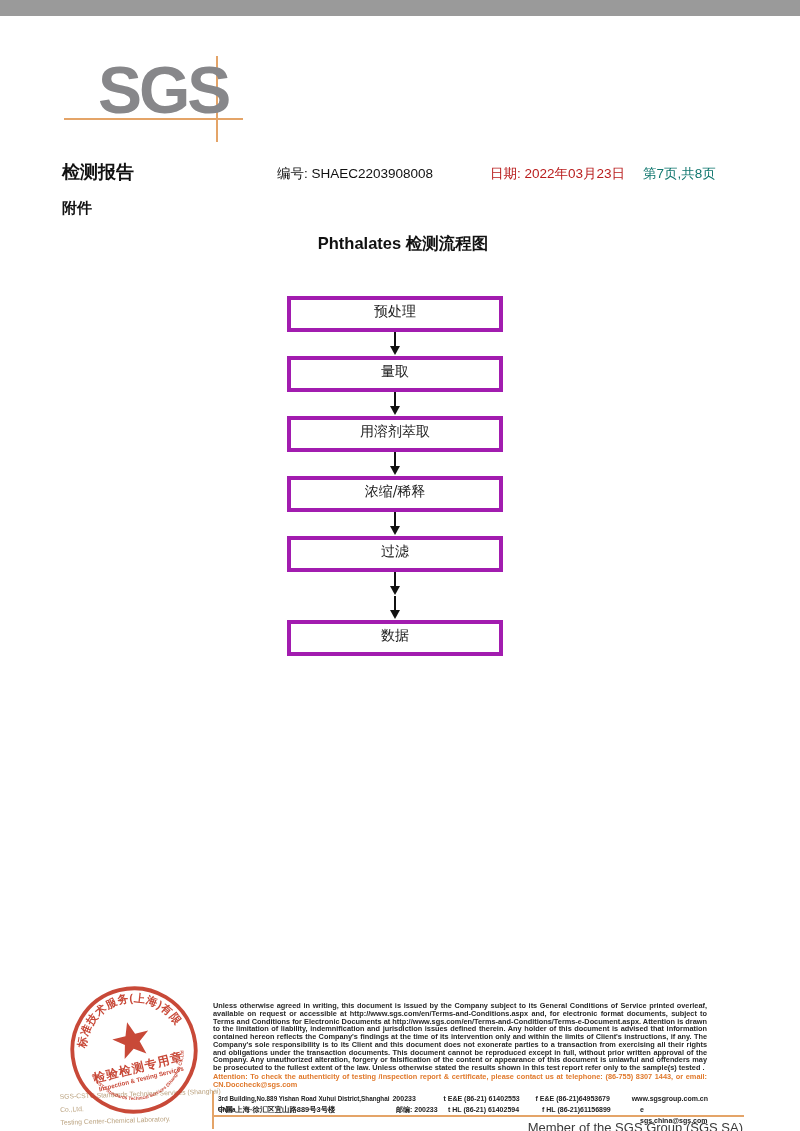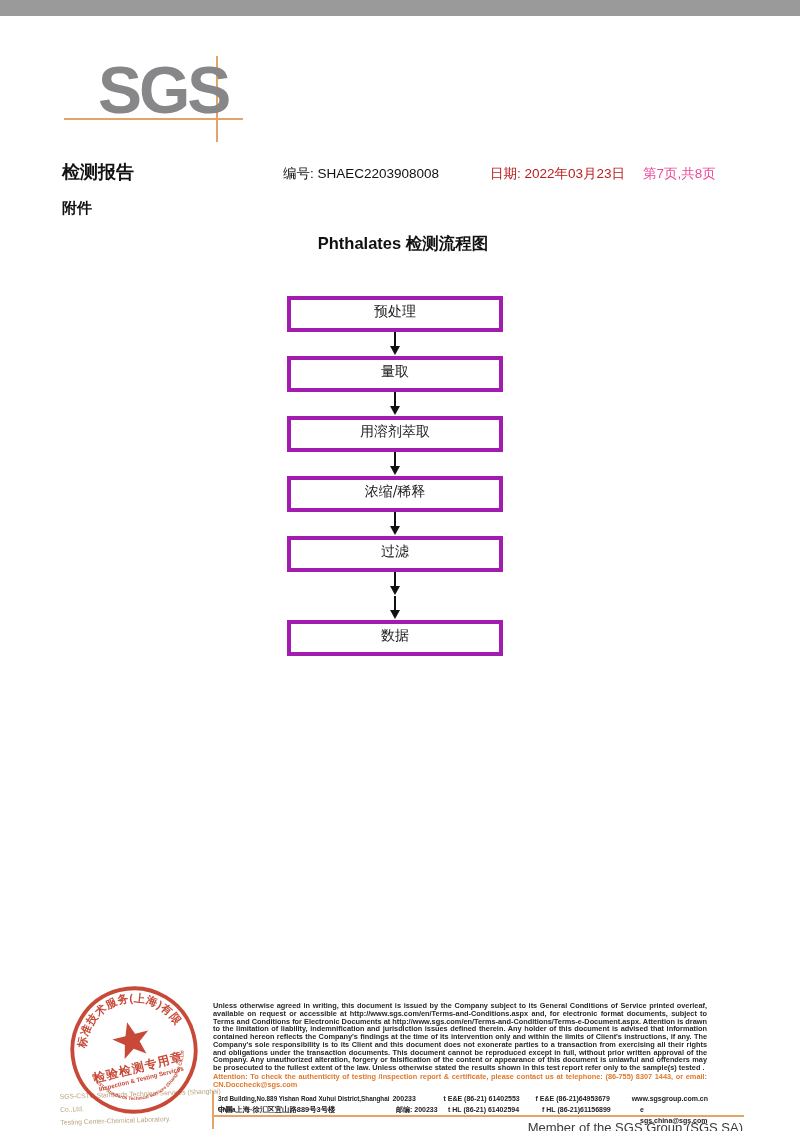--- a/index.html
+++ b/index.html
@@ -13,23 +13,23 @@
   .logo-text {
     position:absolute; left:98px; top:36px;
     font-size:66px; font-weight:bold; color:#87878a;
     letter-spacing:-3px; transform:scaleY(1.02);
     font-family:"Liberation Sans",sans-serif; z-index:2;
   }
   .logo-hline { position:absolute; left:64px; top:102px; width:179px; height:2px; background:#e4a468; z-index:1; }
   .logo-vline { position:absolute; left:216px; top:40px; width:2px; height:86px; background:#e4a468; z-index:1; }
   
   .report-title { position:absolute; left:62px; top:144px; font-size:18px; font-weight:bold; color:#111; }
-  .hdr-no   { position:absolute; left:283px; top:149px; font-size:13.5px; color:#111; }
+  .hdr-no   { position:absolute; left:277px; top:149px; font-size:13.5px; color:#111; }
   .hdr-date { position:absolute; left:490px; top:149px; font-size:13.5px; color:#b91c1c; }
-  .hdr-page { position:absolute; left:643px; top:149px; font-size:13.5px; color:#ec4899; }
+  .hdr-page { position:absolute; left:643px; top:149px; font-size:13.5px; color:#0f766e; }
   .attachment { position:absolute; left:62px; top:183px; font-size:15px; font-weight:bold; color:#111; }
   .flow-title { position:absolute; left:0; top:217px; width:800px; text-align:center; font-size:16.5px; font-weight:bold; color:#111;padding-left:6px; }
   
   .flow { position:absolute; left:287px; top:280px; width:216px; }
   .fbox {
     width:216px; height:36px; border:4px solid #a21caf; background:#fff;
     display:flex; align-items:center; justify-content:center;
     font-family:"DejaVu Serif","Liberation Serif",serif;
     font-size:14px; color:#1a1a1a; padding-bottom:5px;
   }

